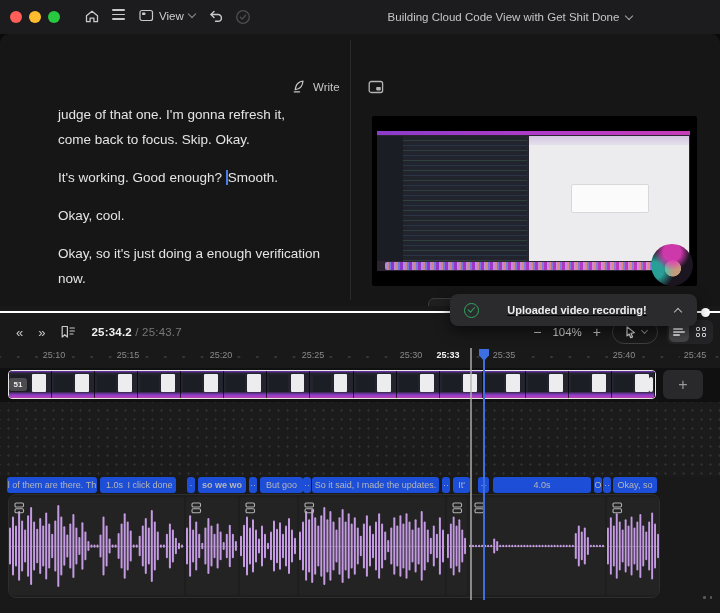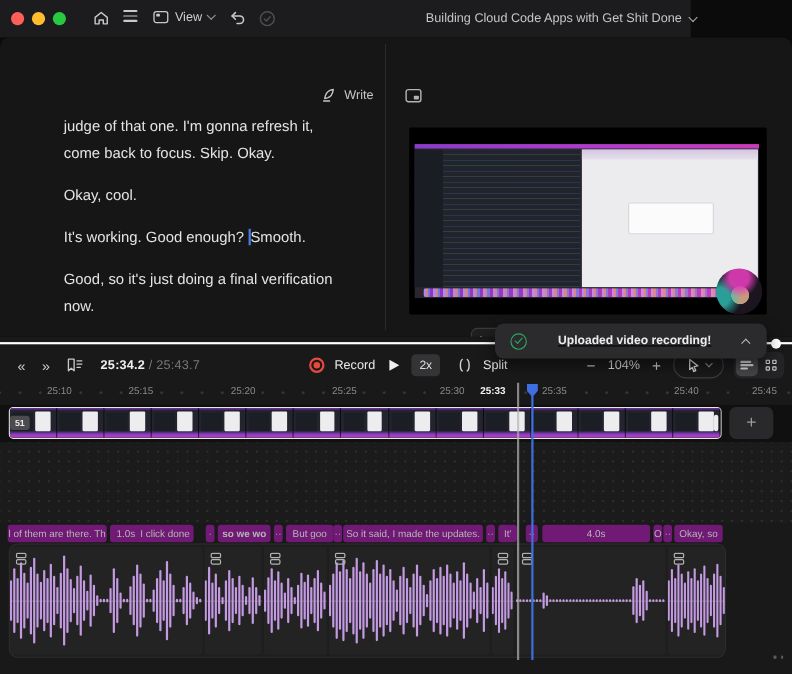--- a/index.html
+++ b/index.html
@@ -1,21 +1,21 @@
 <!DOCTYPE html>
 <html><head>
 <meta charset="utf-8">
 <style>
   * { margin:0; padding:0; box-sizing:border-box; }
   html,body { width:720px; height:613px; overflow:hidden; background:#0b0b0b;
     font-family:"Liberation Sans", sans-serif; -webkit-font-smoothing:antialiased; }
   .app { position:relative; width:720px; height:613px; background:#0b0b0b; }
 
   
-  .titlebar { position:absolute; left:0; top:0; width:628px; height:34px; background:#1c1c1e; }
+  .titlebar { position:absolute; left:0; top:0; width:720px; height:34px; background:#1c1c1e; }
   .lights { position:absolute; left:10px; top:11px; display:flex; gap:7px; }
   .light { width:12px; height:12px; border-radius:50%; }
   .tb-ic { position:absolute; top:9px; display:flex; align-items:center; gap:5px; color:#c9c9c9; cursor:default; }
   .tb-txt { font-size:11.5px; color:#cfcfcf; }
   .wtitle { position:absolute; top:0; left:360px; width:300px; height:34px; display:flex; align-items:center; justify-content:center; gap:7px; }
   .wtitle span { font-size:11.5px; color:#c6c6c6; white-space:nowrap; }
   .chev { width:6px; height:6px; border-right:1.4px solid #a8a8a8; border-bottom:1.4px solid #a8a8a8; transform:rotate(45deg); margin-top:-3px; }
   .chev.up { transform:rotate(-135deg); margin-top:3px; }
   .hamb { display:flex; flex-direction:column; gap:3px; }
   .hamb i { display:block; width:13px; height:1.6px; background:#c9c9c9; border-radius:1px; }
@@ -112,21 +112,21 @@
   .strip-handle { position:absolute; left:649px; top:9px; width:4px; height:15px; background:#ececec; border-radius:2px; z-index:4; }
   .add-btn { position:absolute; left:663px; top:2px; width:40px; height:29px; background:#29292c; border-radius:6px;
     color:#9a9a9a; font-size:16px; display:flex; align-items:center; justify-content:center; cursor:pointer; }
 
   
   .gridzone { position:absolute; left:0; top:96px; width:720px; height:74px; background:#1b1b1b;
     background-image:radial-gradient(circle, #2e2e2e 1px, transparent 1.3px); background-size:9px 9px; background-position:4px 4px; }
 
   
   .chiprow { position:absolute; left:0; top:170px; width:720px; height:20px; }
-  .chip { position:absolute; top:1px; height:16px; background:#701a75; border-radius:3px; color:#b6b6b6; font-size:9px;
+  .chip { position:absolute; top:1px; height:16px; background:#1d4ed8; border-radius:3px; color:#b6b6b6; font-size:9px;
     display:flex; align-items:center; justify-content:center; overflow:hidden; white-space:nowrap; padding:0 4px; cursor:pointer; }
 
   
   .wavewrap { position:absolute; left:8px; top:188px; width:652px; height:104px; background:#1e1e1e;
     border:1px solid #2e2e2e; border-radius:8px; overflow:hidden; }
   .wave-clip { position:absolute; top:2px; bottom:2px; background:#232323; border-radius:2px; cursor:pointer; }
   .wave-clip .cline { position:absolute; left:0; right:0; top:50%; height:1px; background:#6f6f6f; opacity:.75; }
   .clip-ic { position:absolute; left:5px; top:5px; }
   .wave-svg { position:absolute; left:0; top:50%; transform:translateY(-50%); }
 
@@ -185,21 +185,21 @@
     </div>
     <div class="tb-ic" style="left:235px">
       <span>
           <svg width="16" height="16" viewBox="0 0 16 16">
             <circle cx="8" cy="8" r="6.3" fill="none" stroke="#4e4e4e" stroke-width="1.3"></circle>
             <path d="M5.3 8.2l1.9 1.9 3.4-3.9" fill="none" stroke="#4e4e4e" stroke-width="1.3" stroke-linecap="round" stroke-linejoin="round"></path>
           </svg>
         </span>
     </div>
     <div class="wtitle">
-      <span>Building Cloud Code Apps with Get Shit Done</span>
+      <span>Building Cloud Code View with Get Shit Done</span>
       <span class="chev"></span>
     </div>
   </div>
 
   <div class="content">
     <div class="vdivider"></div>
 
     <div class="write-btn">
       <span>
           <svg width="15" height="15" viewBox="0 0 15 15">
@@ -215,27 +215,27 @@
             <rect x="8.2" y="7" width="4.6" height="3.4" rx="0.8" fill="#b4b4b4"></rect>
           </svg></span>
     </div>
 
     <div class="transcript">
       <div class="para">
         <div class="line">judge of that one. I'm gonna refresh it,</div>
         <div class="line">come back to focus. Skip. Okay.</div>
       </div>
       <div class="para">
+        <div class="line"><span>It's working. Good enough? </span><span class="caret"></span><span>Smooth.</span></div>
+      </div>
+      <div class="para">
         <div class="line">Okay, cool.</div>
       </div>
       <div class="para">
-        <div class="line"><span>It's working. Good enough? </span><span class="caret"></span><span>Smooth.</span></div>
-      </div>
-      <div class="para">
-        <div class="line">Good, so it's just doing a final verification</div>
+        <div class="line">Okay, so it's just doing a enough verification</div>
         <div class="line">now.</div>
       </div>
     </div>
 
     <div class="video-frame">
       <div class="vf-screen">
         <div class="vf-menubar"></div>
         <div class="vf-editor"></div>
         <div class="vf-browser"></div>
         <div class="vf-dock"></div>
@@ -265,32 +265,20 @@
             <svg width="16" height="14" viewBox="0 0 16 14">
               <path d="M2.2 1.5h5.2v10.6L4.8 9.7l-2.6 2.4z" fill="none" stroke="#c9c9c9" stroke-width="1.2" stroke-linejoin="round"></path>
               <path d="M10 3h4.4M10 6h4.4M10 9h3" stroke="#c9c9c9" stroke-width="1.2" stroke-linecap="round"></path>
             </svg>
           </span>
         <span class="tl-time">
           <span>25:34.2</span>
           <span class="sep"> <span>/</span> </span>
           <span class="total">25:43.7</span>
         </span>
-      </div>
-      <div class="tbgrp g-center">
-        <span class="rec-dot"></span>
-        <span class="lbl">Record</span>
-        <span class="play-tri"></span>
-        <span class="speed-btn">2x</span>
-        <span class="icbtn" style="margin-left:6px">
-            <svg width="15" height="14" viewBox="0 0 15 14">
-              <path d="M5.2 1.8C3 3.2 3 10.8 5.2 12.2M9.8 1.8c2.2 1.4 2.2 9 0 10.4" fill="none" stroke="#d0d0d0" stroke-width="1.3" stroke-linecap="round"></path>
-            </svg>
-          </span>
-        <span class="lbl">Split</span>
       </div>
       <div class="tbgrp g-right">
         <span class="zbtn">−</span>
         <span class="zoom-lbl">104%</span>
         <span class="zbtn">+</span>
         <span class="tool-pill">
           <svg width="13" height="14" viewBox="0 0 13 14">
               <path d="M3 1.8 10.4 7.6 7 8.3l1.5 3.6-1.8.8L5.3 9 3 10.9z" fill="none" stroke="#d2d2d2" stroke-width="1.2" stroke-linejoin="round"></path>
             </svg>
           <span class="chev"></span>

